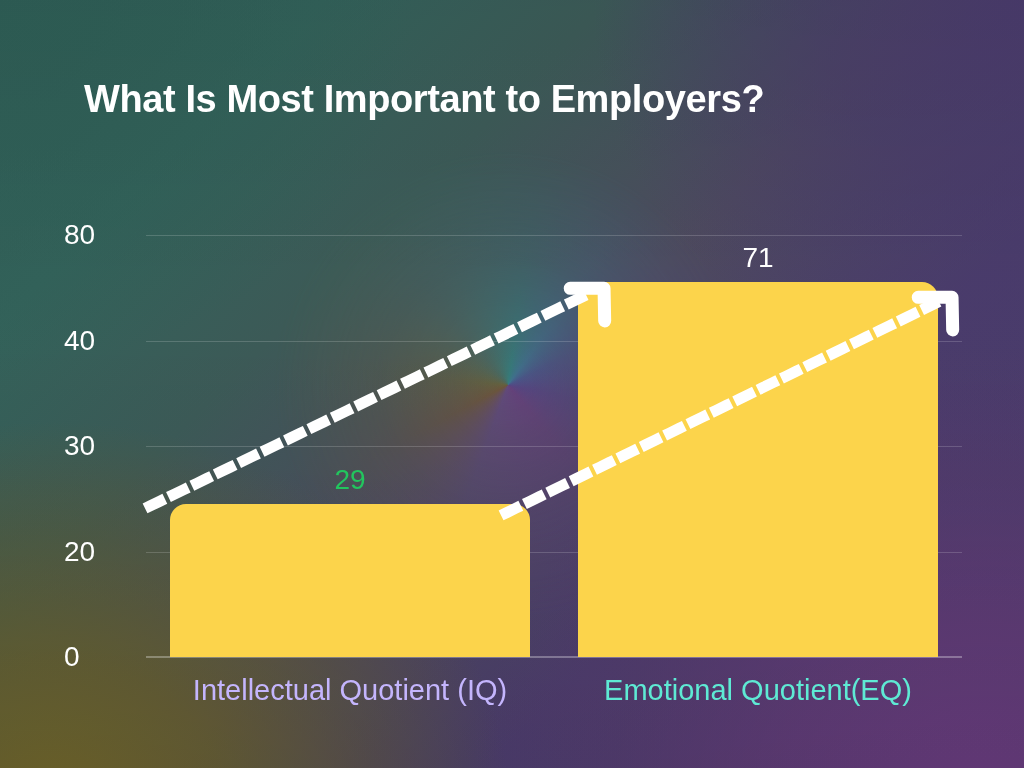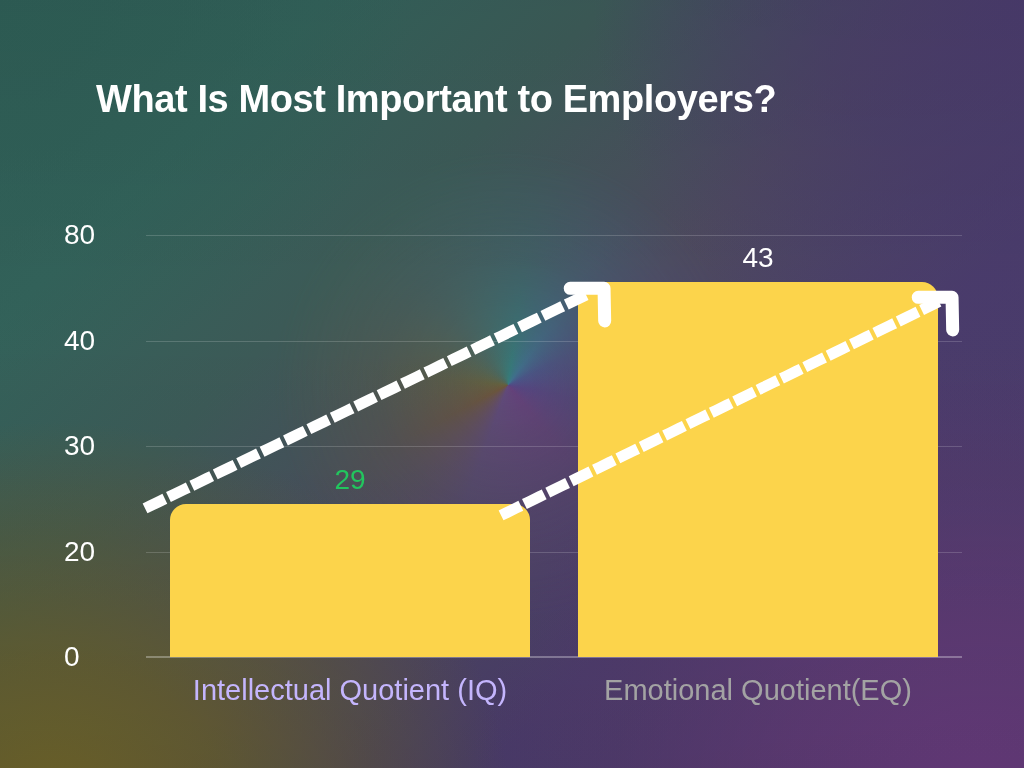--- a/index.html
+++ b/index.html
@@ -83,21 +83,20 @@
     position: absolute;
     left: 84px;
     top: 73px;
     width: 880px;
     color: #ffffff;
     font-size: 38px;
     font-weight: bold;
     letter-spacing: -0.4px;
     line-height: 52px;
     white-space: nowrap;
-    margin-left: 12px;
   }
 
   
   .plot {
     position: absolute;
     left: 0;
     top: 0;
     width: 1024px;
     height: 768px;
     pointer-events: none;
@@ -204,22 +203,22 @@
       <div class="ytick-wrap" style="top: 235px;">
         <div class="ytick">80</div>
       </div>
     </div>
 
   <div class="plot" id="bars-layer">
       <div class="bar" style="left: 170px; top: 504.025px; width: 360px; height: 152.975px; background: rgb(252, 212, 75);"></div>
       <div class="bar-value" style="left: 350px; top: 480.025px; color: #22c55e;">29</div>
       <div class="xlabel" style="left: 350px; top: 673px; color: #c4b5fd;">Intellectual Quotient (IQ)</div>
       <div class="bar" style="left: 578px; top: 282.475px; width: 360px; height: 374.525px; background: rgb(252, 212, 75);"></div>
-      <div class="bar-value" style="left: 758px; top: 258.475px; color: rgb(255, 255, 255);">43</div>
-      <div class="xlabel" style="left: 758px; top: 673px; color: #a3a3a3;">Emotional Quotient(EQ)</div>
+      <div class="bar-value" style="left: 758px; top: 258.475px; color: rgb(255, 255, 255);">71</div>
+      <div class="xlabel" style="left: 758px; top: 673px; color: #5eead4;">Emotional Quotient(EQ)</div>
     </div>
 
   <svg class="arrows" id="arrows-layer" viewBox="0 0 1024 768">
     <g>
       <line x1="150" y1="506" x2="586" y2="295" stroke="#ffffff" stroke-width="11" stroke-linecap="square" stroke-dasharray="11 15"></line>
       <path d="M 574 281 L 606 292 L 596 323" fill="none" stroke="#ffffff" stroke-width="13" stroke-linejoin="round" stroke-linecap="round" transform="rotate(-19 594 296)"></path>
     </g>
     <g>
       <line x1="506" y1="513" x2="934" y2="304" stroke="#ffffff" stroke-width="11" stroke-linecap="square" stroke-dasharray="11 15"></line>
       <path d="M 922 290 L 954 301 L 944 332" fill="none" stroke="#ffffff" stroke-width="13" stroke-linejoin="round" stroke-linecap="round" transform="rotate(-19 942 305)"></path>

